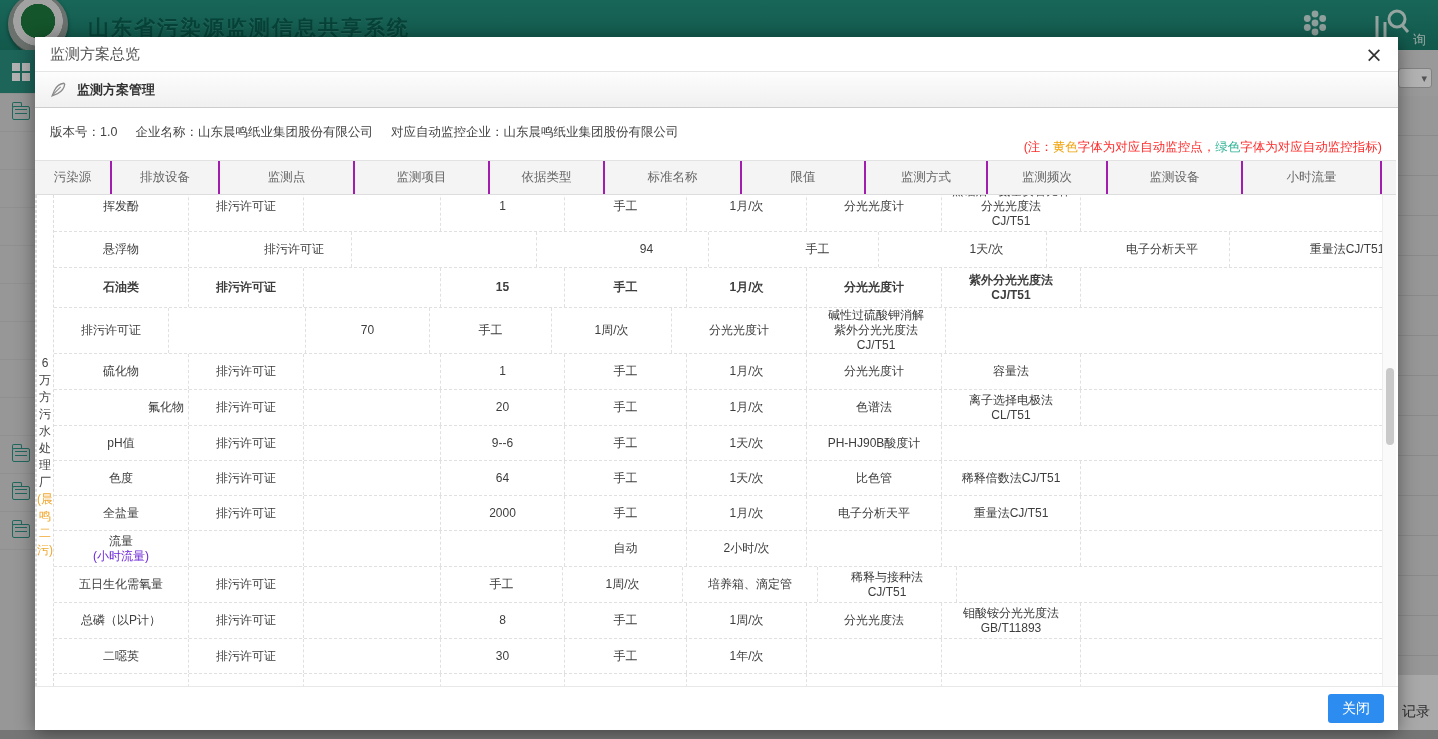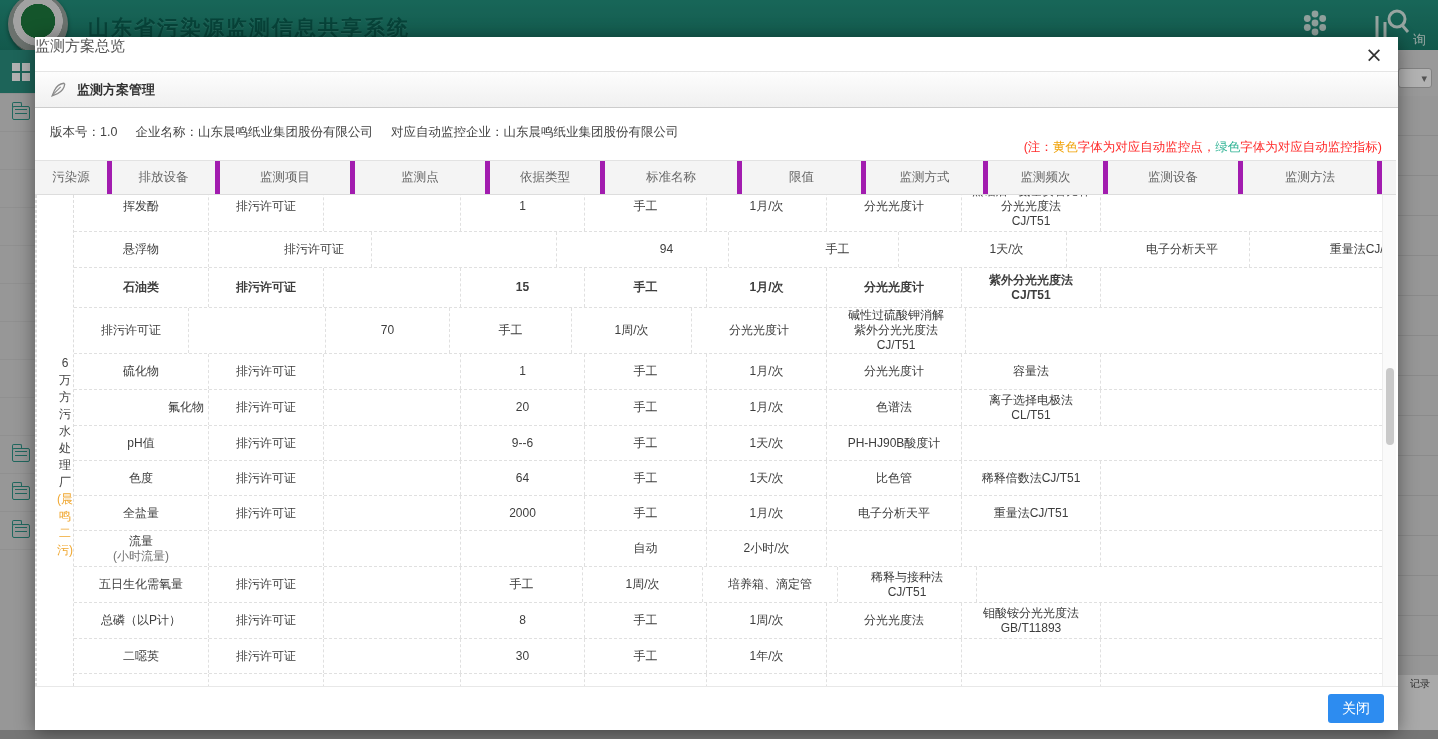--- a/index.html
+++ b/index.html
@@ -32,62 +32,62 @@
                        background:repeating-linear-gradient(#2e9688 0 1.5px, transparent 1.5px 4px); }
   .sb-gap { height:38px; border-bottom:1px solid #cfcfcf; }
 
   .right-sliver { position:absolute; right:0; top:50px; width:44px; bottom:9px; background:#dcdcdc; }
   .dropdown-box { position:absolute; right:6px; top:18px; width:34px; height:20px; background:#fff;
                   border:1px solid #bbb; border-radius:3px; color:#777; font-size:11px;
                   display:flex; align-items:center; justify-content:flex-end; padding-right:4px; }
   .bg-rows { position:absolute; left:0; right:0; top:46px; bottom:55px;
              background:repeating-linear-gradient(#d8d8d8 0 39px, #c8c8c8 39px 40px); }
   .pag-area { position:absolute; left:0; right:0; bottom:0; height:55px; background:#f2f2f2; }
-  .record-label { position:absolute; right:8px; top:2px; font-size:10px; color:#444; }
+  .record-label { position:absolute; right:8px; top:28px; font-size:14px; color:#444; }
   .bottom-strip { position:absolute; left:0; right:0; bottom:0; height:9px; background:#a9a9a9; }
   .float-circle { position:absolute; left:1148px; bottom:-47px; width:62px; height:62px; border-radius:50%;
                   background:conic-gradient(from 230deg, #35bca6 0 55deg, #2c3b45 55deg 360deg);
                   box-shadow:0 0 0 2px #21303a; }
 
   .overlay { position:absolute; inset:0; background:rgba(0,0,0,.30); }
 
   
   .modal { position:absolute; left:35px; top:37px; width:1363px; height:693px; background:#fff;
            box-shadow:0 3px 18px rgba(0,0,0,.45); }
   .m-title { position:relative; height:35px; border-bottom:1px solid #e5e5e5;
-             display:flex; align-items:flex-start; font-size:15px; color:#555; }
+             display:flex; align-items:center; padding-left:15px; font-size:15px; color:#555; }
   .m-close { position:absolute; right:12px; top:6px; width:24px; height:24px; font-size:21px; color:#333;
              display:flex; align-items:center; justify-content:center; cursor:pointer; font-family:"DejaVu Sans",sans-serif; }
   .m-section { height:36px; background:linear-gradient(#fdfdfd,#f0f0f0); border-bottom:1px solid #ccc;
                display:flex; align-items:center; padding-left:14px; gap:10px; }
   .m-section .sec-label { font-size:13px; font-weight:bold; color:#333; }
   .pen-icon { width:18px; height:18px; }
   .m-info { position:relative; height:52px; }
   .info-line { position:absolute; left:15px; top:16px; font-size:12.5px; color:#444; display:flex; gap:18px; }
   .note-line { position:absolute; right:16px; top:31px; font-size:12.5px; color:#ff2a2a; }
   .note-line .w-yellow { color:#f0a30a; }
   .note-line .w-green { color:#2eb394; }
 
   
   .tbl { position:absolute; left:0; top:123px; width:1361px; bottom:44px; }
   .thead { display:flex; height:35px; background:#f4f4f4; border-top:1px solid #e2e2e2; border-bottom:1px solid #ddd; }
   .th { display:flex; align-items:center; justify-content:center; font-size:12.5px; color:#666;
-        border-right:5px solid #a21caf; height:100%; }
+        border-right:2px solid #a21caf; height:100%; }
   .tbody { position:absolute; left:0; right:14px; top:35px; bottom:0; overflow:hidden; display:flex; }
   .mergecol { height:100%; border-right:1px dashed #ddd; display:flex; justify-content:center;
               align-items:flex-start; font-size:12px; color:#444; }
-  .mergecol .pt { padding-top:160px; text-align:center; line-height:17px;margin-left:20px; }
+  .mergecol .pt { padding-top:160px; text-align:center; line-height:17px; }
   .pt .sub { color:#f0a832; }
   .rows-wrap { margin-top:-13px; }
   .trow { display:flex; border-bottom:1px dashed #e0e0e0; }
   .td { display:flex; flex-direction:column; align-items:center; justify-content:center;
         border-right:1px dashed #e0e0e0; font-size:12px; color:#3d3d3d; padding:1px 4px;
         text-align:center; line-height:15px; }
   .td.method { white-space:pre-line; }
-  .td .sub-green { color:#737373; }
+  .td .sub-green { color:#6d28d9; }
   .vscroll { position:absolute; right:0; top:35px; bottom:0; width:14px; background:#fafafa; border-left:1px solid #eee; }
   .vthumb { position:absolute; left:3px; width:8px; top:173px; height:77px; background:#c9c9c9; border-radius:4px; }
 
   .m-footer { position:absolute; left:0; right:0; bottom:0; height:44px; border-top:1px solid #e8e8e8;
               display:flex; align-items:center; justify-content:flex-end; padding-right:14px; }
   .btn-close { width:56px; height:29px; background:#2d8cf0; color:#fff; border:none; border-radius:3px;
                font-size:14px; cursor:pointer; font-family:inherit; }
 </style>
 </head>
 <body>
@@ -195,29 +195,29 @@
       </div>
       <div class="note-line">
         <span>(注：</span><span class="w-yellow">黄色</span><span>字体为对应自动监控点，</span><span class="w-green">绿色</span><span>字体为对应自动监控指标)</span>
       </div>
     </div>
 
     <div class="tbl">
       <div class="thead" id="thead">
           <div class="th" style="width: 77px;">污染源</div>
           <div class="th" style="width: 108px;">排放设备</div>
+          <div class="th" style="width: 135px;">监测点</div>
           <div class="th" style="width: 135px;">监测项目</div>
-          <div class="th" style="width: 135px;">监测点</div>
           <div class="th" style="width: 115px;">依据类型</div>
           <div class="th" style="width: 137px;">标准名称</div>
           <div class="th" style="width: 124px;">限值</div>
           <div class="th" style="width: 122px;">监测方式</div>
           <div class="th" style="width: 120px;">监测频次</div>
           <div class="th" style="width: 135px;">监测设备</div>
-          <div class="th" style="width: 139px;">监测方法</div>
+          <div class="th" style="width: 139px;">小时流量</div>
         </div>
       <div class="tbody">
         <div class="mergecol" id="col-source" style="width: 77px;"></div>
         <div class="mergecol" id="col-equip" style="width: 108px;"></div>
         <div class="mergecol" id="col-point" style="width: 135px;">
           <div class="pt">
             <div>6万方污水处理厂</div>
             <div class="sub">(晨鸣二污)</div>
           </div>
         </div>

